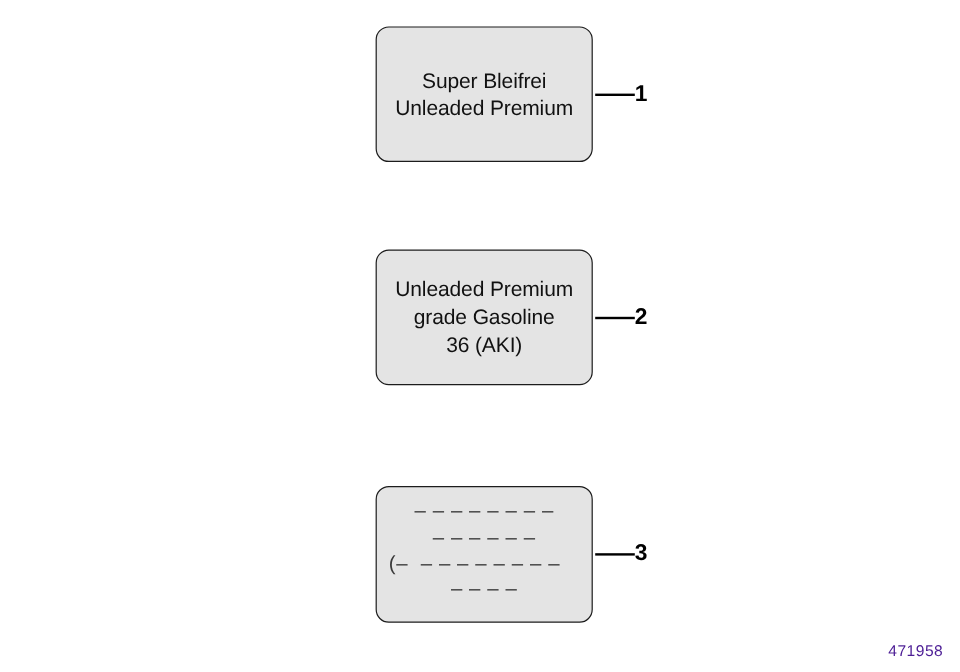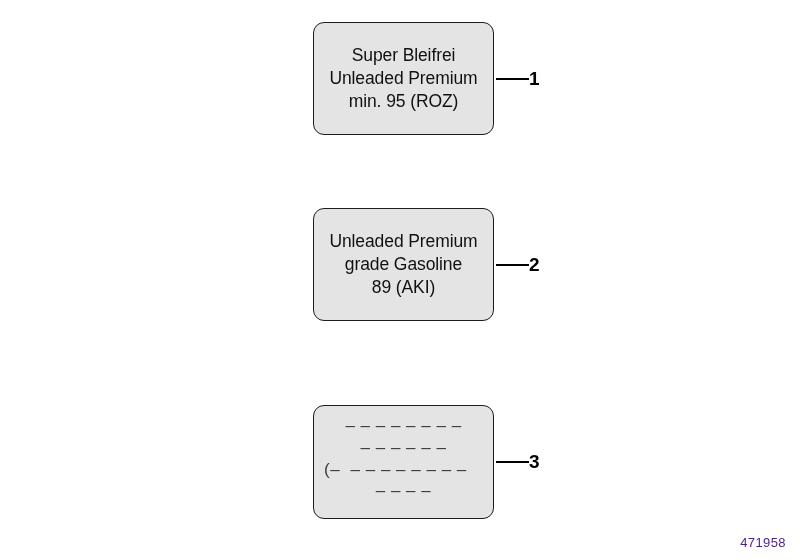--- a/index.html
+++ b/index.html
@@ -117,29 +117,28 @@
   }
 </style>
 </head>
 <body>
 
 <div class="canvas">
 
   <div class="plate" id="plate-1">
     <span class="plate-line">Super Bleifrei</span>
     <span class="plate-line">Unleaded Premium</span>
-    <span class="plate-line">min. 95 (ROZ)</span>
   </div>
   <div class="leader-line" id="leader-1"></div>
   <div class="callout-number" id="callout-1">1</div>
 
   <div class="plate" id="plate-2">
     <span class="plate-line">Unleaded Premium</span>
     <span class="plate-line">grade Gasoline</span>
-    <span class="plate-line">89 (AKI)</span>
+    <span class="plate-line">36 (AKI)</span>
   </div>
   <div class="leader-line" id="leader-2"></div>
   <div class="callout-number" id="callout-2">2</div>
 
   <div class="plate" id="plate-3">
     <span class="redacted-row r1">– – – – – – – –</span>
     <span class="redacted-row r2">– – – – – –</span>
     <span class="redacted-row r3">(–  – – – – – – – –</span>
     <span class="redacted-row r4">– – – –</span>
   </div>

